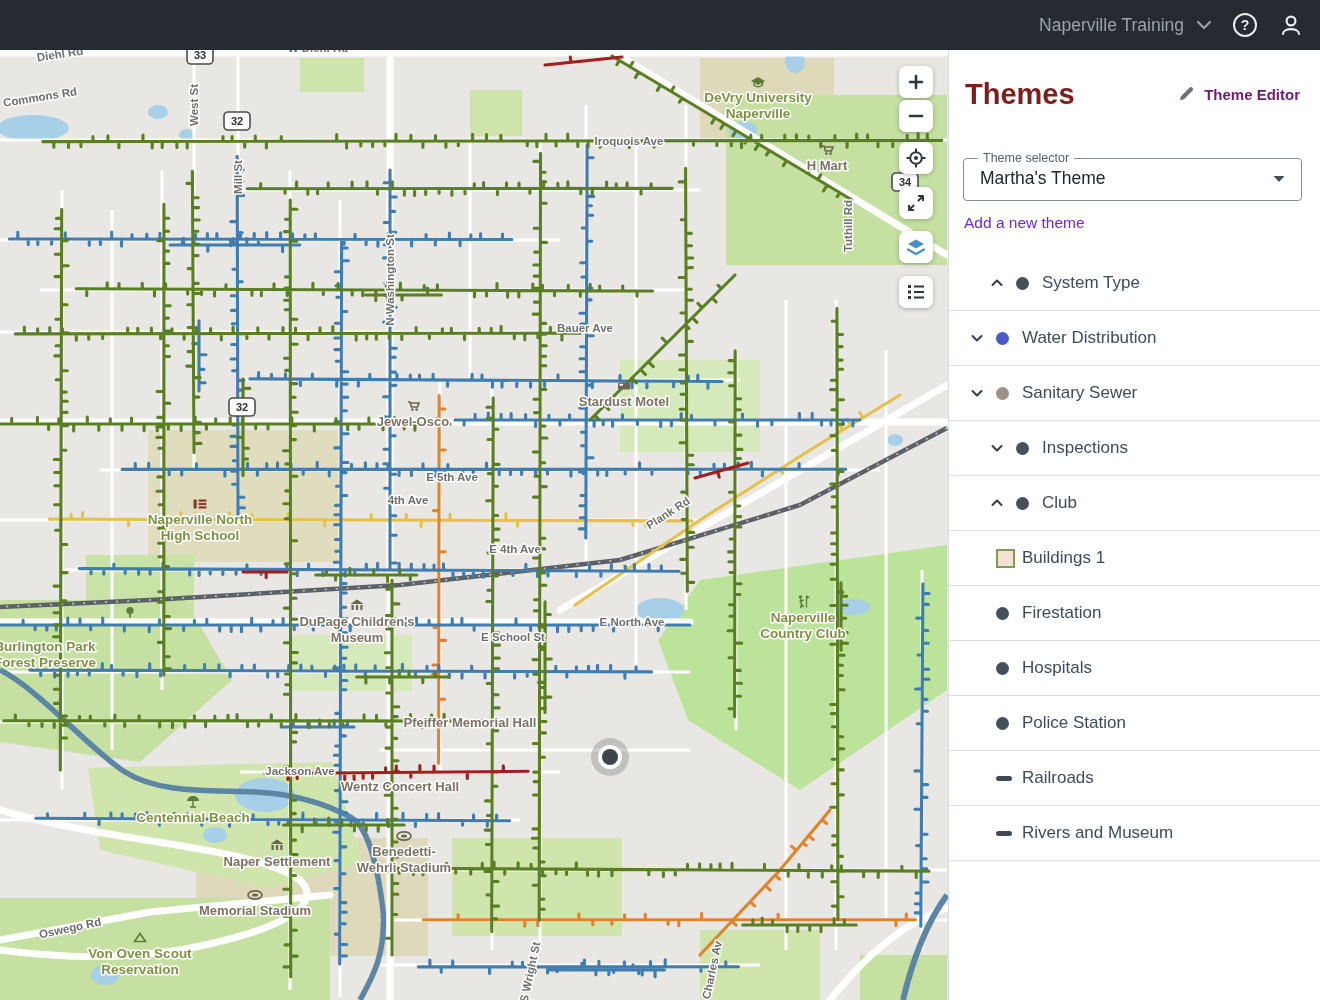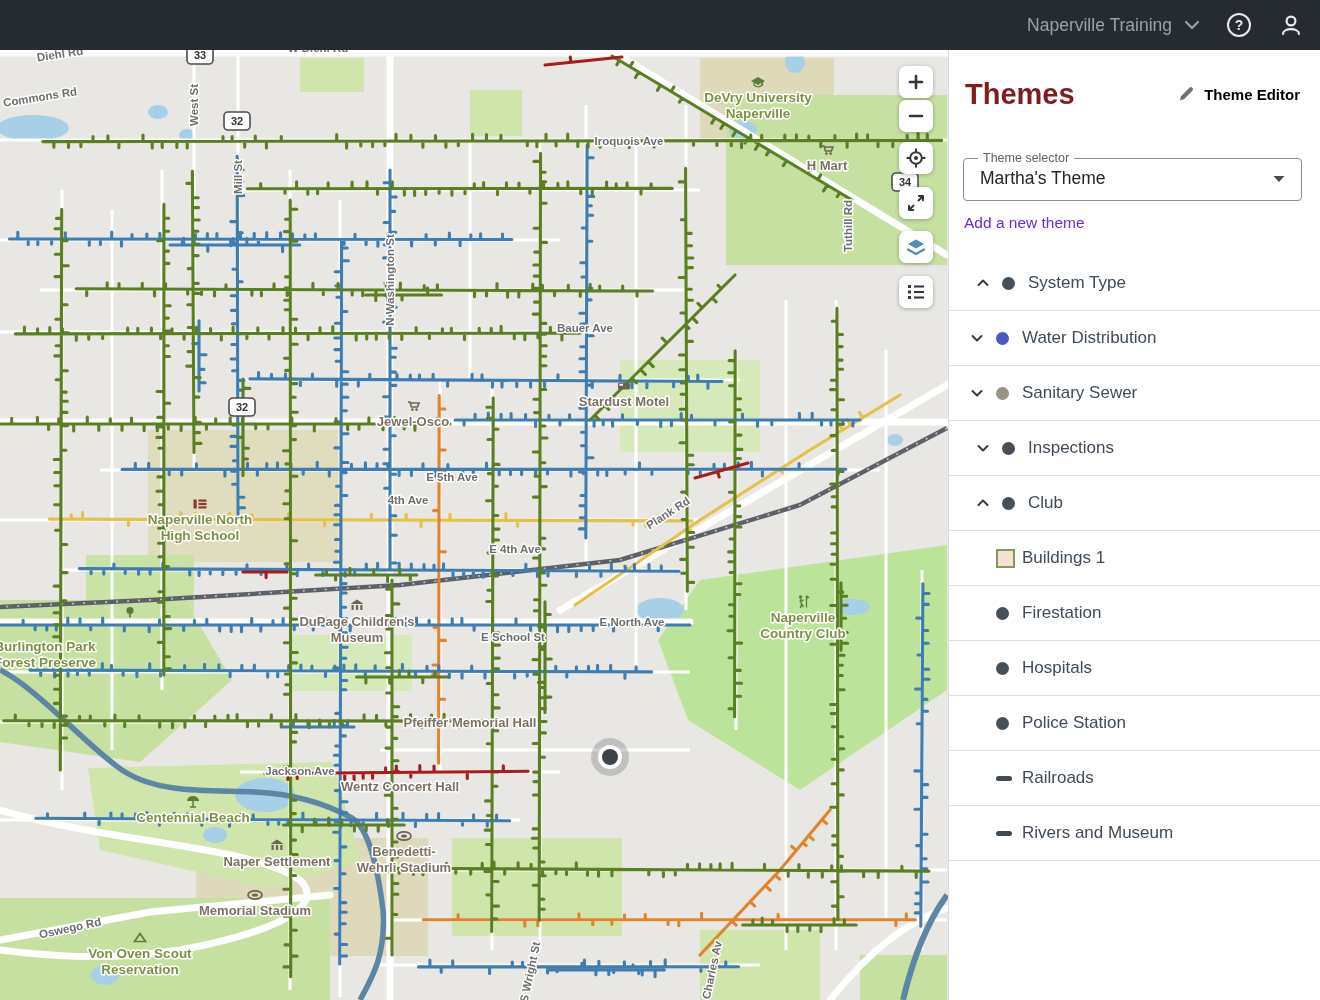--- a/index.html
+++ b/index.html
@@ -2,21 +2,21 @@
 <html><head>
 <meta charset="utf-8">
 <style>
   html,body{margin:0;padding:0;background:#fff;}
   body{width:1320px;height:1000px;overflow:hidden;position:relative;
        font-family:"Liberation Sans","DejaVu Sans",sans-serif;}
 
   
   .topbar{position:absolute;left:0;top:0;width:1320px;height:50px;background:#262b31;
           display:flex;align-items:center;justify-content:flex-end;z-index:30;}
-  .tb-right{display:flex;align-items:center;gap:26px;padding-right:16px;}
+  .tb-right{display:flex;align-items:center;gap:20px;padding-right:16px;}
   .workspace{display:flex;align-items:center;gap:12px;color:#99a2ab;font-size:17.5px;cursor:pointer;}
   .tb-icon{background:none;border:none;padding:0;margin:0;cursor:pointer;display:flex;align-items:center;}
 
   
   .map-wrap{position:absolute;left:0;top:50px;width:948px;height:950px;background:#e9e7e3;overflow:hidden;}
   .map-wrap svg{display:block;}
   .map-label{pointer-events:none;}
   text.mlab{paint-order:stroke;stroke:#ffffff;stroke-width:3px;stroke-linejoin:round;}
   .ml-road{font-size:11.5px;fill:#6e6e6e;font-weight:bold;}
   .ml-poi{font-size:13px;fill:#7c7163;font-weight:bold;}
@@ -26,29 +26,29 @@
   .map-controls{position:absolute;right:15px;top:16px;display:flex;flex-direction:column;width:34px;}
   .mbtn{width:34px;height:32px;background:#fff;border:none;border-radius:7px;cursor:pointer;
         box-shadow:0 1px 4px rgba(0,0,0,.28);display:flex;align-items:center;justify-content:center;padding:0;}
   .mbtn.g2{margin-top:2px;} .mbtn.g10{margin-top:10px;} .mbtn.g13{margin-top:13px;} .mbtn.g12{margin-top:12px;}
 
   
   .panel{position:absolute;left:948px;top:50px;width:371px;bottom:0;background:#fff;
          border-left:1px solid #d9dcdf;z-index:20;}
   .title-row{display:flex;justify-content:space-between;align-items:center;padding:28px 20px 0 16px;}
   .panel h1{margin:0;font-size:29px;font-weight:600;color:#7f1d1d;}
-  .theme-editor{display:flex;align-items:center;gap:9px;font-size:15px;font-weight:600;color:#000000;cursor:pointer;}
+  .theme-editor{display:flex;align-items:center;gap:9px;font-size:15px;font-weight:600;color:#701a75;cursor:pointer;}
   fieldset.selector{border:1px solid #878e95;border-radius:4px;margin:40px 18px 0 14px;padding:0 12px 11px 12px;cursor:pointer;}
   fieldset.selector legend{font-size:12.5px;color:#57616b;padding:0 5px;margin-left:2px;}
   .sel-value{display:flex;justify-content:space-between;align-items:center;padding:3px 4px 0 4px;
              font-size:17.5px;color:#20262c;}
   .add-link{display:inline-block;margin:13px 16px 0 15px;font-size:15.5px;color:#6d28d9;cursor:pointer;}
   .panel h2{margin:34px 16px 0 16px;font-size:28px;font-weight:600;color:#2c3947;}
   #layers-list{margin-top:24px;}
-  .lrow{height:54px;display:flex;align-items:center;border-bottom:1px solid #dcdfe2;padding-left:27px;cursor:pointer;}
+  .lrow{height:54px;display:flex;align-items:center;border-bottom:1px solid #dcdfe2;padding-left:41px;cursor:pointer;}
   .lrow.lvl1{padding-left:21px;}
   .chev{width:26px;display:flex;align-items:center;}
   .licon{width:26px;display:flex;align-items:center;}
   .dot{width:13px;height:13px;border-radius:50%;display:inline-block;}
   .sq{width:15px;height:15px;border:2.5px solid;display:inline-block;box-sizing:content-box;}
   .dash{width:16px;height:5px;border-radius:2.5px;display:inline-block;}
   .llabel{font-size:17px;color:#3f4b57;}
 </style>
 </head>
 <body>

